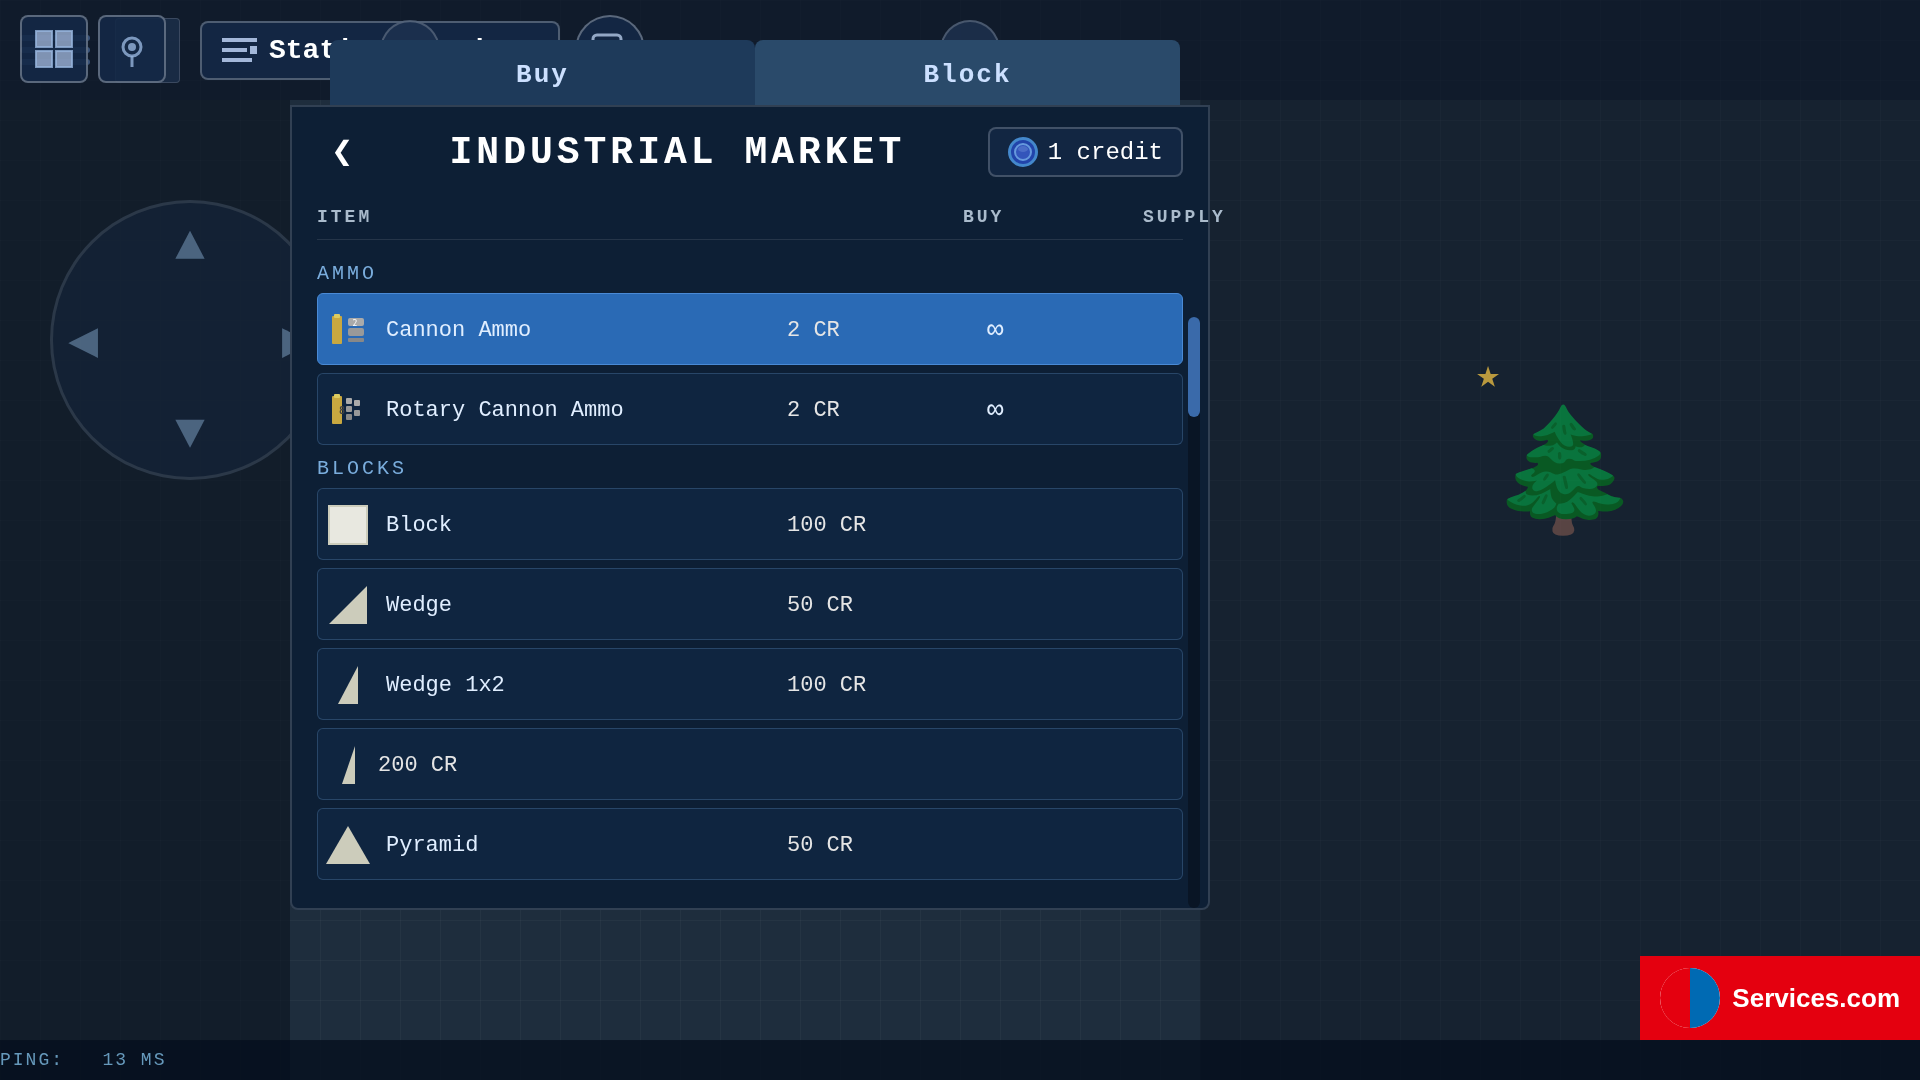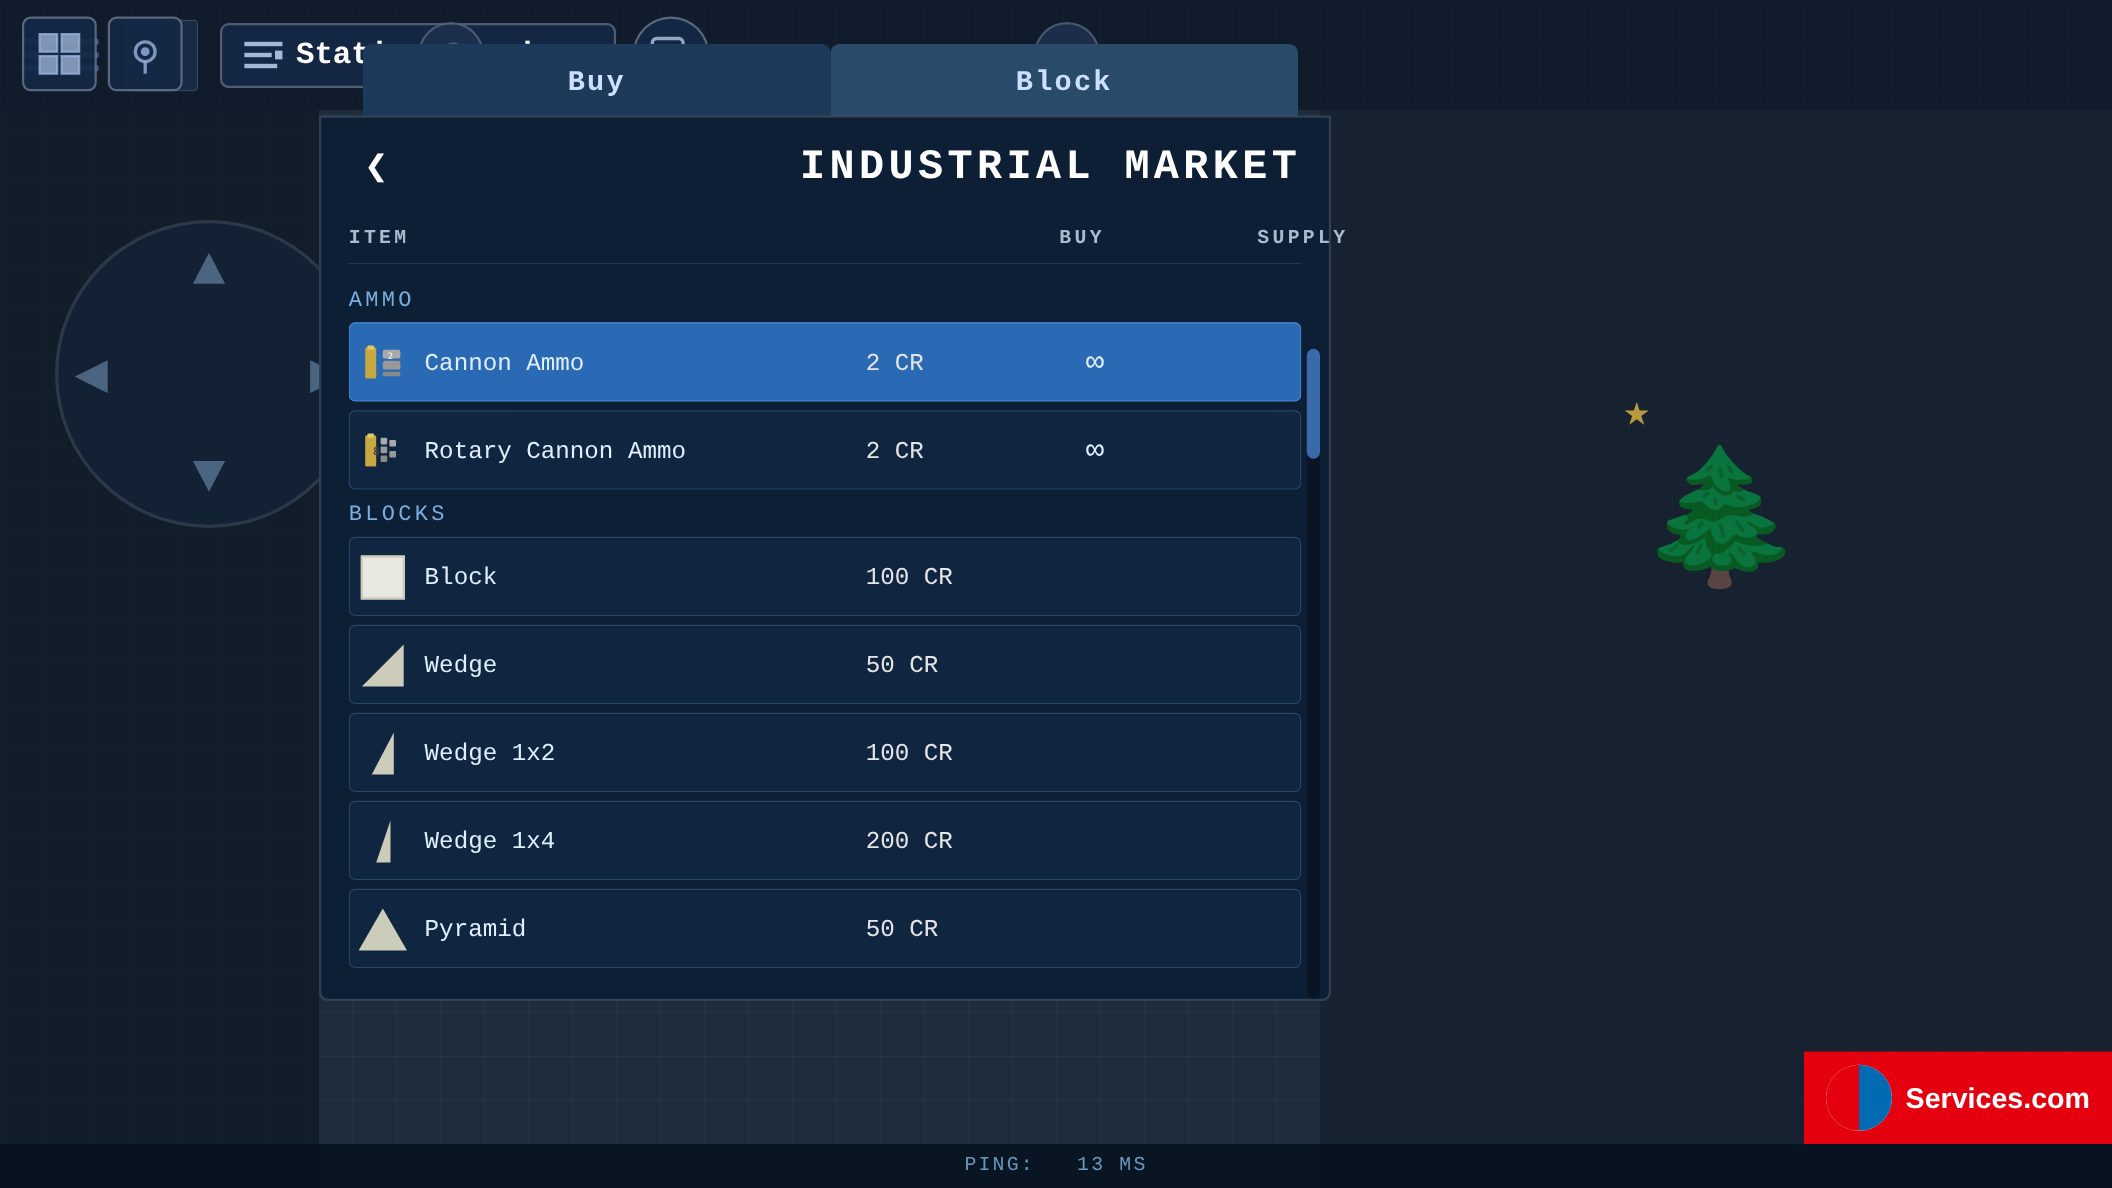--- a/index.html
+++ b/index.html
@@ -352,21 +352,20 @@
     
     .ping-bar {
       position: absolute;
       bottom: 0;
       left: 0;
       right: 0;
       height: 40px;
       background: rgba(5,15,30,0.8);
       display: flex;
       align-items: center;
-      justify-content: center;
       z-index: 10;
     }
 
     .ping-text {
       color: #6699bb;
       font-size: 18px;
       font-family: 'Courier New', monospace;
       letter-spacing: 2px;
     }
 
@@ -591,20 +590,29 @@
   </div>
 </div>
 
 <div class="market-panel">
 
   <div class="panel-header">
     <div class="back-btn">
       <span>❮</span>
     </div>
     <div class="panel-title">INDUSTRIAL MARKET</div>
+    <div class="credit-display">
+      <div class="credit-icon">
+        <svg width="18" height="18" viewBox="0 0 18 18">
+          <circle cx="9" cy="9" r="8" fill="#3355bb" stroke="#6699dd" stroke-width="2"></circle>
+          <ellipse cx="9" cy="6" rx="5" ry="3" fill="#5577cc" opacity="0.7"></ellipse>
+        </svg>
+      </div>
+      <span class="credit-text">1 credit</span>
+    </div>
   </div>
 
   <div class="col-headers">
     <div class="col-header" style="grid-column:1/3;">ITEM</div>
     <div class="col-header">BUY</div>
     <div class="col-header">SUPPLY</div>
   </div>
 
   <div class="market-list">
 
@@ -670,21 +678,20 @@
       </div>
       <div class="item-name">Wedge 1x2</div>
       <div class="item-price">100 CR</div>
       <div class="item-supply"></div>
     </div>
 
     <div class="market-item">
       <div class="item-icon">
         <div class="icon-wedge-1x4"></div>
       </div>
-      <div class="item-name">Wedge 1x4</div>
       <div class="item-price">200 CR</div>
       <div class="item-supply"></div>
     </div>
 
     <div class="market-item">
       <div class="item-icon">
         <div class="icon-pyramid"></div>
       </div>
       <div class="item-name">Pyramid</div>
       <div class="item-price">50 CR</div>

